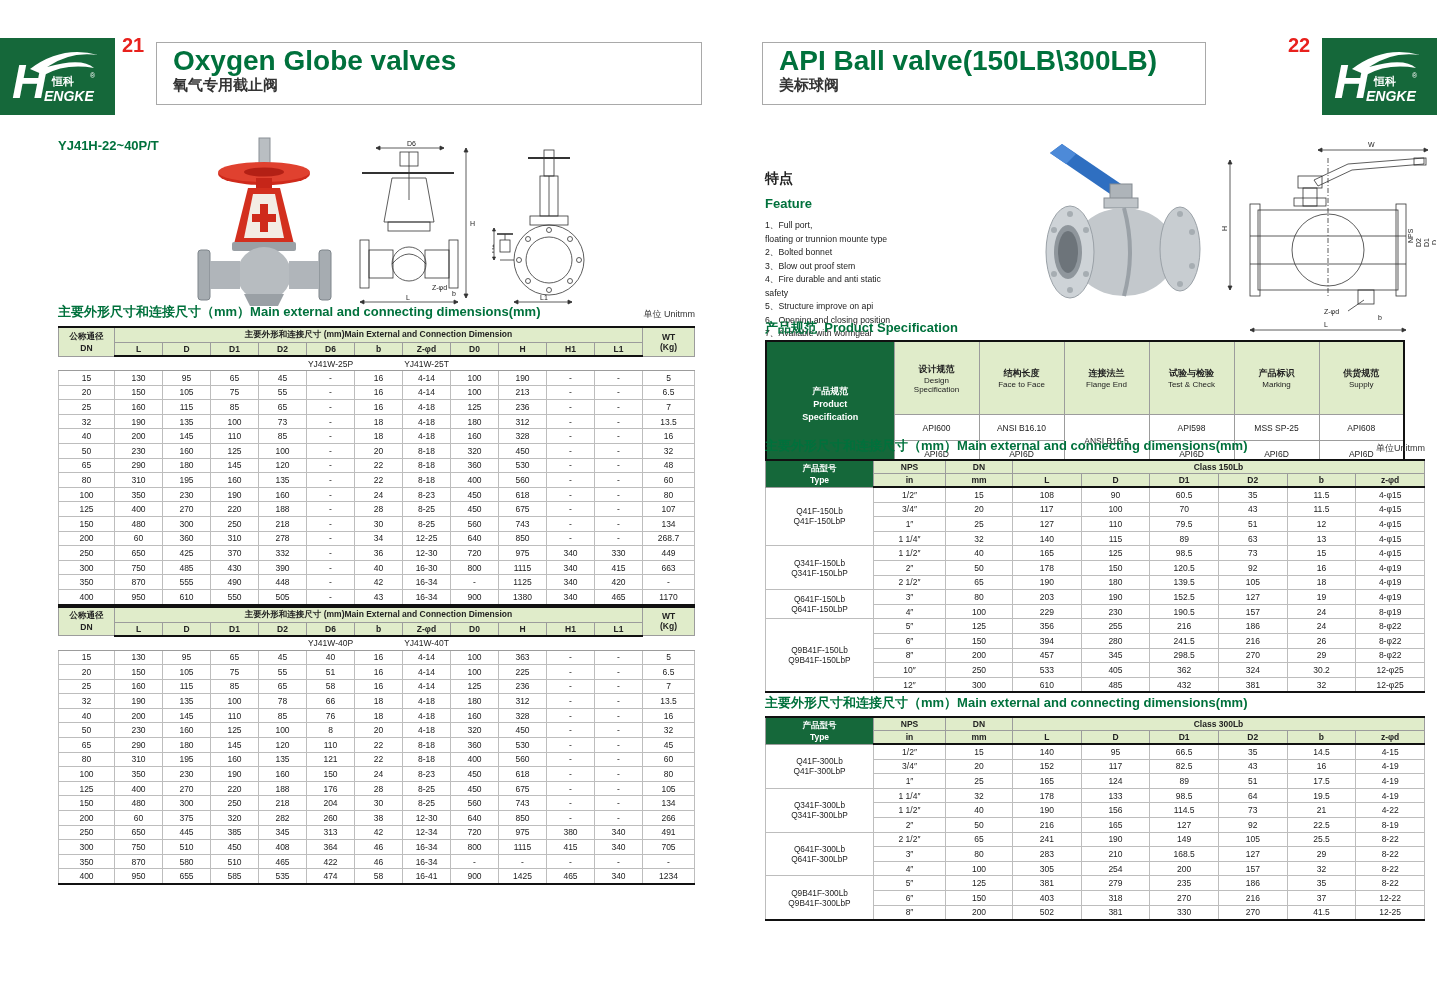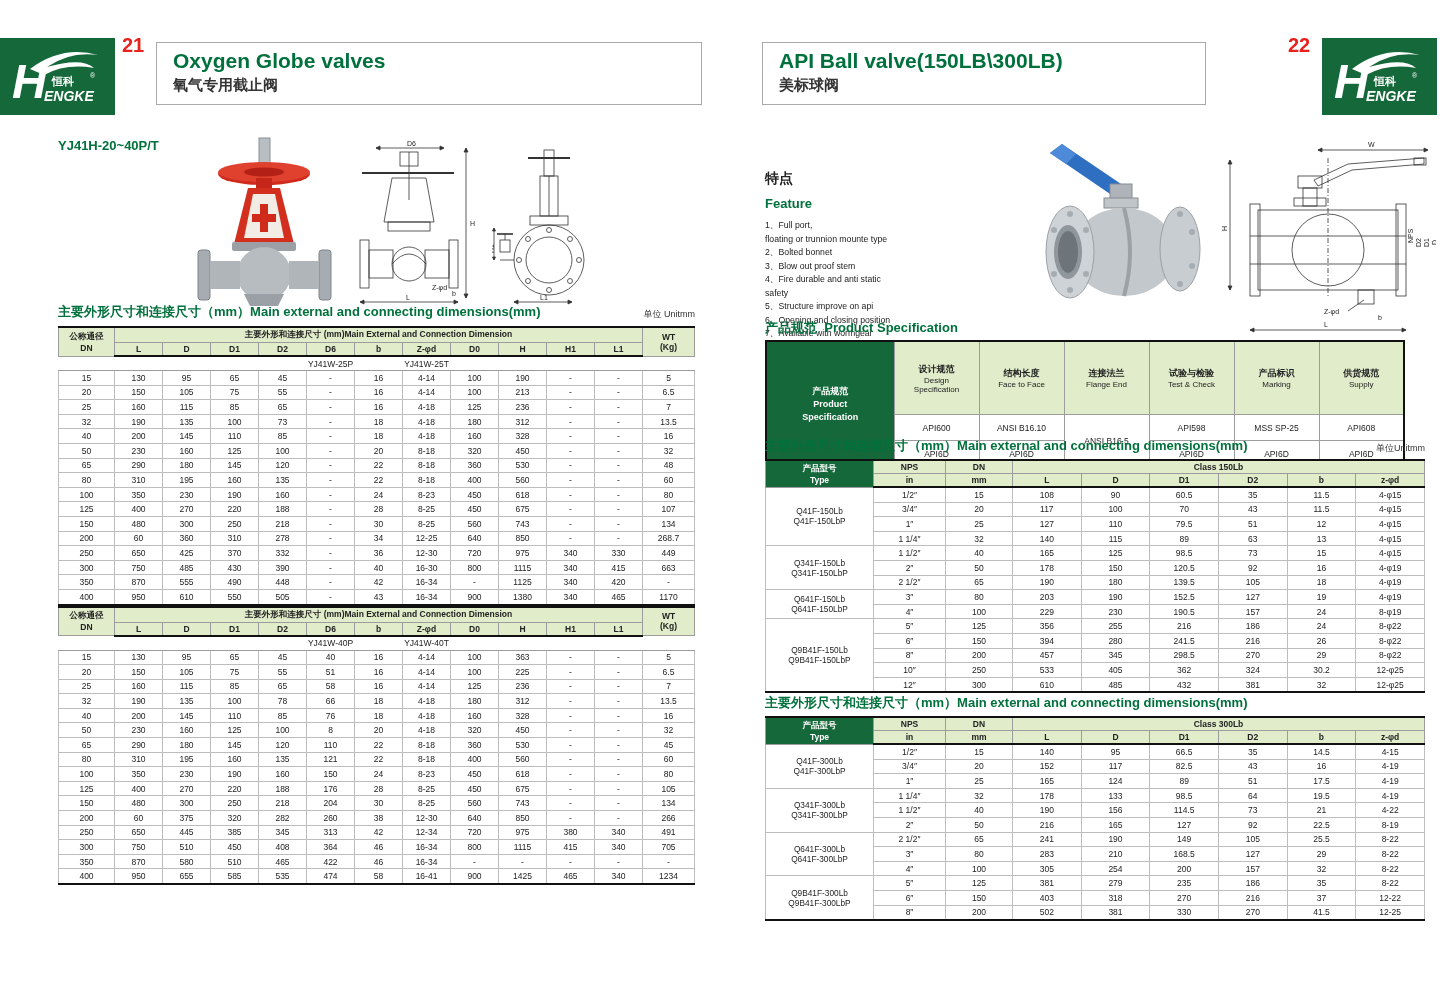--- a/index.html
+++ b/index.html
@@ -2,21 +2,21 @@
 <html><head>
 <meta charset="utf-8">
 <style>
   html,body{margin:0;padding:0;background:#fff;}
   .sheet{position:relative;width:1440px;height:984px;background:#fff;overflow:hidden;
          font-family:"Liberation Sans", sans-serif;color:#222;}
   .abs{position:absolute;}
   .logo-box{width:115px;height:77px;}
   .pagenum{font-size:20px;font-weight:bold;color:#e8211d;}
   .title-box{border:1px solid #a9a9a9;background:#fff;padding:5px 0 0 16px;box-sizing:border-box;}
-  .title-en{font-size:21px;font-weight:bold;color:#00713c;letter-spacing:0px;line-height:26px;}
+  .title-en{font-size:28px;font-weight:bold;color:#00713c;letter-spacing:0px;line-height:26px;}
   .title-zh{font-size:15px;font-weight:600;color:#333;line-height:22px;}
   .model-label{font-size:13px;font-weight:bold;color:#00713c;}
   .sec-head{display:flex;justify-content:space-between;align-items:flex-end;}
   .sec-title{font-size:13px;font-weight:bold;color:#00713c;}
   .unit{font-size:9px;color:#333;}
   
   .dimtbl{border-collapse:collapse;table-layout:fixed;width:100%;font-size:8.5px;text-align:center;color:#222;}
   .dimtbl th{background:#e0ecca;font-weight:bold;border:1px solid #9c9c9c;padding:1px 0;font-size:8.5px;}
   .dimtbl td{border:1px solid #bdbdbd;height:13.6px;padding:0;}
   .dimtbl{border-top:2px solid #111;border-bottom:2px solid #111;}
@@ -52,21 +52,21 @@
       <text x="90" y="40" font-size="7" fill="#fff">®</text>
       <text x="44" y="63" font-size="14" font-style="italic" font-weight="bold" fill="#fff">ENGKE</text>
     </svg>
   </div>
   <div class="abs pagenum" style="left:122px;top:34px;">21</div>
   <div class="abs title-box" style="left:156px;top:42px;width:546px;height:63px;">
     <div class="title-en">Oxygen Globe valves</div>
     <div class="title-zh">氧气专用截止阀</div>
   </div>
 
-  <div class="abs model-label" style="left:58px;top:138px;">YJ41H-20~40P/T</div>
+  <div class="abs model-label" style="left:58px;top:138px;">YJ41H-22~40P/T</div>
 
   <div class="abs" style="left:182px;top:134px;">
     <svg width="165" height="178" viewBox="0 0 165 178">
       <rect x="77" y="4" width="11" height="30" fill="#b9bec2" stroke="#8a9096" stroke-width="1"></rect>
       <ellipse cx="82" cy="40" rx="46" ry="11" fill="#cf2a1b"></ellipse>
       <ellipse cx="82" cy="38" rx="46" ry="10" fill="#e0412f"></ellipse>
       <ellipse cx="82" cy="38" rx="20" ry="4.5" fill="#b32015"></ellipse>
       <rect x="74" y="44" width="16" height="10" fill="#c62619"></rect>
       <path d="M66,54 L98,54 L112,110 L52,110 Z" fill="#d32f1e"></path>
       <path d="M71,60 L93,60 L102,104 L62,104 Z" fill="#f3ece4"></path>

